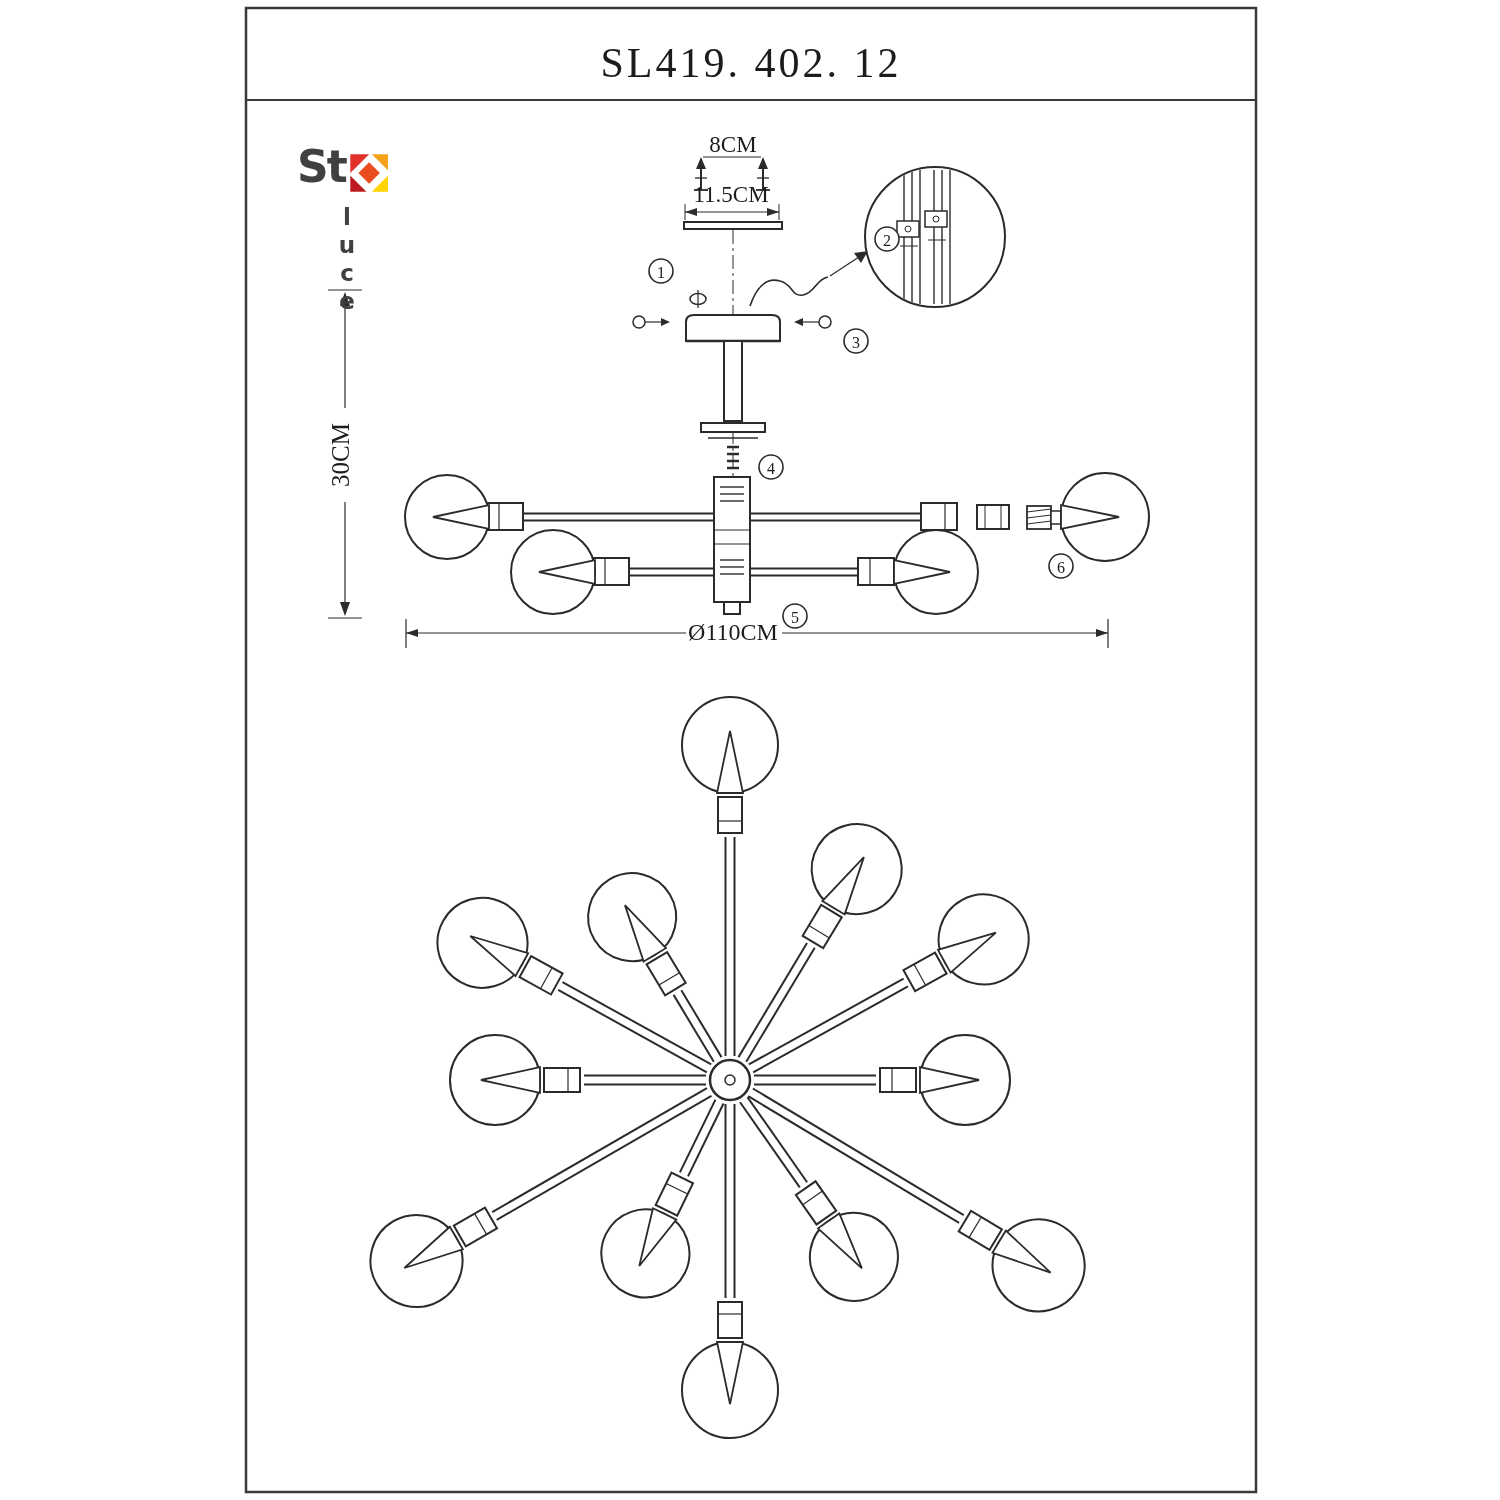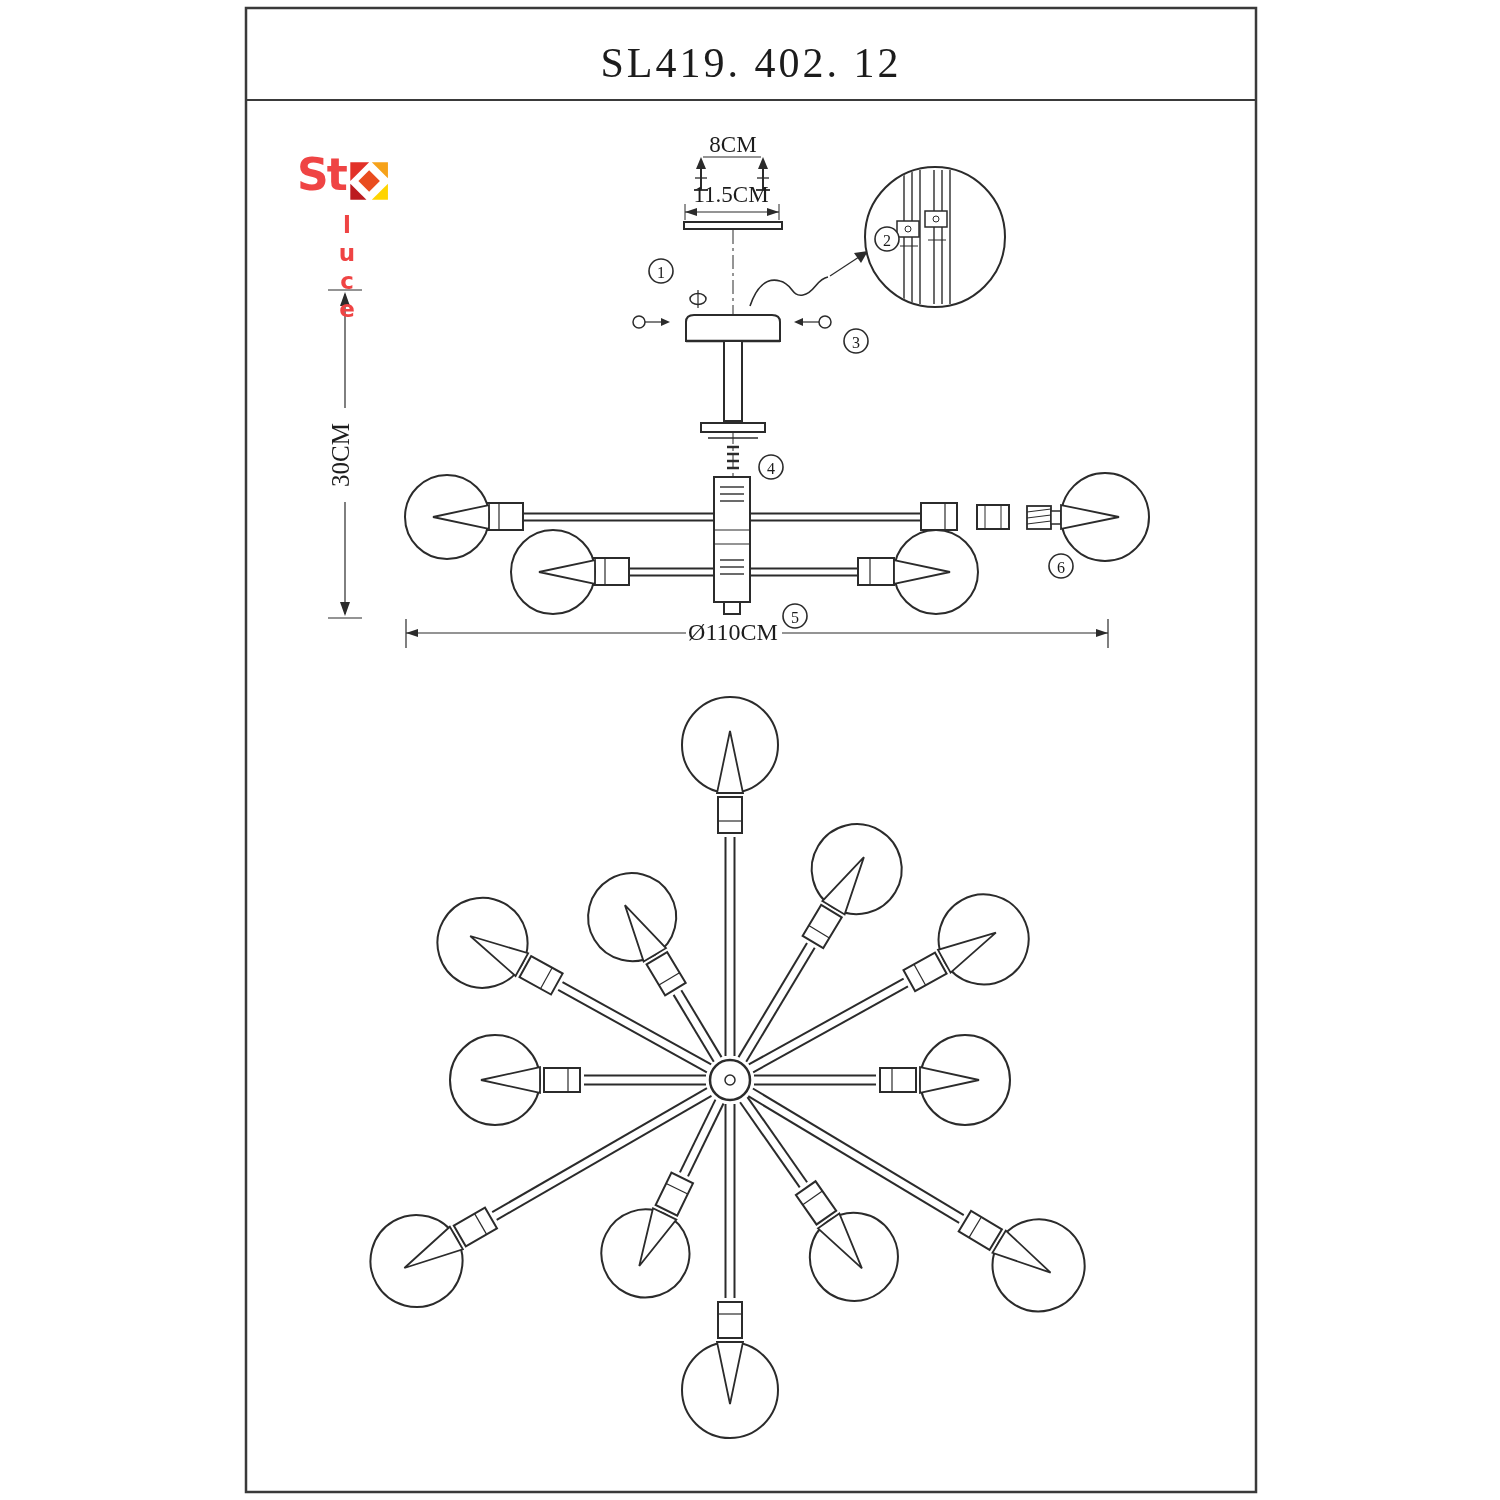--- a/index.html
+++ b/index.html
@@ -1,21 +1,21 @@
 <!DOCTYPE html>
 <html><head>
 <meta charset="utf-8">
 <style>
   html,body { margin:0; padding:0; background:#ffffff; }
   body { width:1500px; height:1500px; position:relative; overflow:hidden;
          font-family:"Liberation Sans", sans-serif; }
   svg.sheet { position:absolute; left:0; top:0; }
 
   
-  .logo { position:absolute; left:297px; top:146px; width:92px; color:#ef4444;margin-top:8px; }
+  .logo { position:absolute; left:297px; top:146px; width:92px; color:#404040; }
   .logo-row { display:flex; align-items:flex-start; gap:3px; }
   .logo-st { font-family:"DejaVu Sans", sans-serif; font-weight:700;
              font-size:44px; line-height:0.95; letter-spacing:-2px; }
   .logo-mosaic { display:block; margin-top:2px; }
   .logo-luce { font-family:"DejaVu Sans", sans-serif; font-weight:700;
                font-size:23px; line-height:1; writing-mode:vertical-lr;
                text-orientation:upright; letter-spacing:2px;
                margin-left:38px; margin-top:6px; }
 </style>
 </head>

